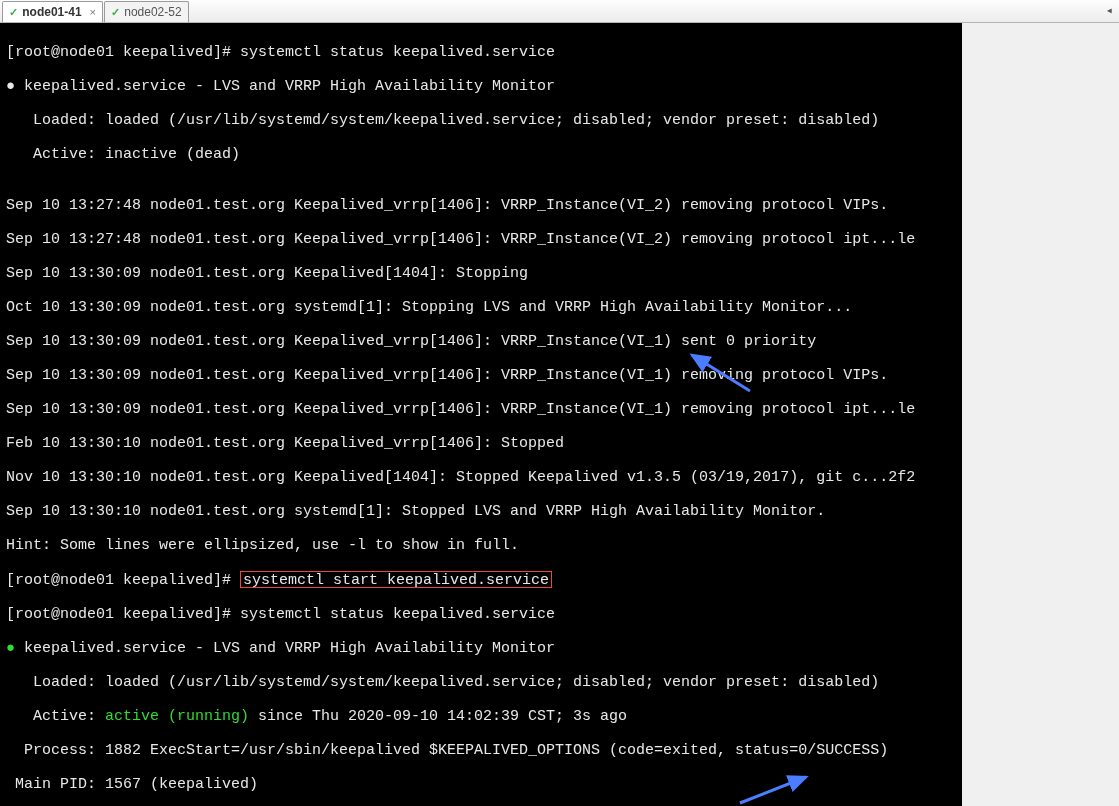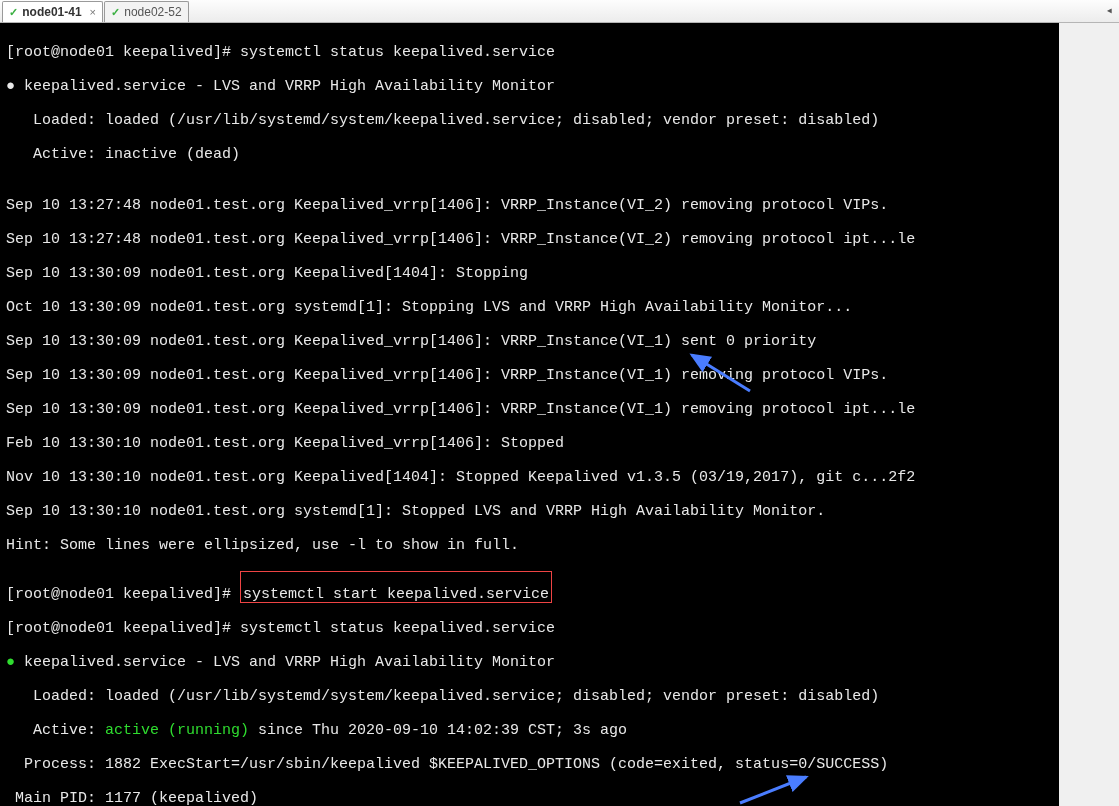--- a/index.html
+++ b/index.html
@@ -3,27 +3,27 @@
 <meta charset="utf-8">
 <style>
   * { margin:0; padding:0; box-sizing:border-box; }
   html,body { width:1119px; height:806px; font-family:Consolas,"Courier New",monospace; font-size:15px; background:#f0f0f0; }
   .tab-bar { height:23px; background:linear-gradient(to bottom,#fdfdfd,#ececec); border-bottom:1px solid #b5b5b5; display:flex; align-items:flex-end; padding-left:2px; position:relative; }
   .tab { height:21px; background:#ffffff; border:1px solid #9a9a9a; border-bottom:none; display:flex; align-items:center; padding:0 6px 0 6px; font-family:"Segoe UI",Tahoma,sans-serif; font-size:12px; color:#333; margin-right:1px; border-radius:2px 2px 0 0; gap:4px; }
   .tab.inactive { background:#f3f3f3; color:#555; }
   .tab .check-icon { color:#3cb043; font-weight:bold; font-size:11px; }
   .tab .close-icon { color:#777; font-size:11px; margin-left:4px; cursor:pointer; }
   .tab-bar .left-arrow-icon { position:absolute; right:6px; top:3px; font-size:12px; color:#555; }
-  .term { background:#000; color:#ccc; width:1059px; height:783px; padding:4px 6px; line-height:17px; white-space:pre; letter-spacing:0; overflow:hidden; position:relative; }
+  .term { background:#000; color:#ccc; width:962px; height:783px; padding:4px 6px; line-height:17px; white-space:pre; letter-spacing:0; overflow:hidden; position:relative; }
   .green { color:#2fdc2f;margin-top:32px; }
   .white { color:#e8e8e8; }
   .prompt-bracket { color:#e8e8e8; }
   .bullet { color:#e8e8e8; }
   .bullet-green { color:#2fdc2f; }
-  .box-red { border:1px solid #e44; display:inline-block; padding:15px 2px; line-height:16px; height:17px; }
+  .box-red { border:1px solid #e44; display:inline-block; padding:1px 2px; line-height:16px; height:17px; }
 </style>
 </head>
 <body>
 
 <div class="tab-bar">
   <div class="tab">
     <span class="check-icon">✓</span>
     <span style="font-weight:bold">node01-41</span>
     <span class="close-icon">×</span>
   </div>
@@ -50,21 +50,21 @@
 <div class="white">Feb 10 13:30:10 node01.test.org Keepalived_vrrp[1406]: Stopped</div>
 <div class="white">Nov 10 13:30:10 node01.test.org Keepalived[1404]: Stopped Keepalived v1.3.5 (03/19,2017), git c...2f2</div>
 <div class="white">Sep 10 13:30:10 node01.test.org systemd[1]: Stopped LVS and VRRP High Availability Monitor.</div>
 <div class="white">Hint: Some lines were ellipsized, use -l to show in full.</div>
 <div><span class="prompt-bracket">[root@node01 keepalived]#</span><span> </span><span class="box-red white">systemctl start keepalived.service</span></div>
 <div><span class="prompt-bracket">[root@node01 keepalived]#</span><span class="white"> systemctl status keepalived.service</span></div>
 <div><span class="bullet-green">●</span><span class="white"> keepalived.service - LVS and VRRP High Availability Monitor</span></div>
 <div class="white">   Loaded: loaded (/usr/lib/systemd/system/keepalived.service; disabled; vendor preset: disabled)</div>
 <div><span class="white">   Active: </span><span class="green">active (running)</span><span class="white"> since Thu 2020-09-10 14:02:39 CST; 3s ago</span></div>
 <div class="white">  Process: 1882 ExecStart=/usr/sbin/keepalived $KEEPALIVED_OPTIONS (code=exited, status=0/SUCCESS)</div>
-<div class="white"> Main PID: 1177 (keepalived)</div>
+<div class="white"> Main PID: 1567 (keepalived)</div>
 
 
 
 
 <div></div>
 
 
 
 
 

